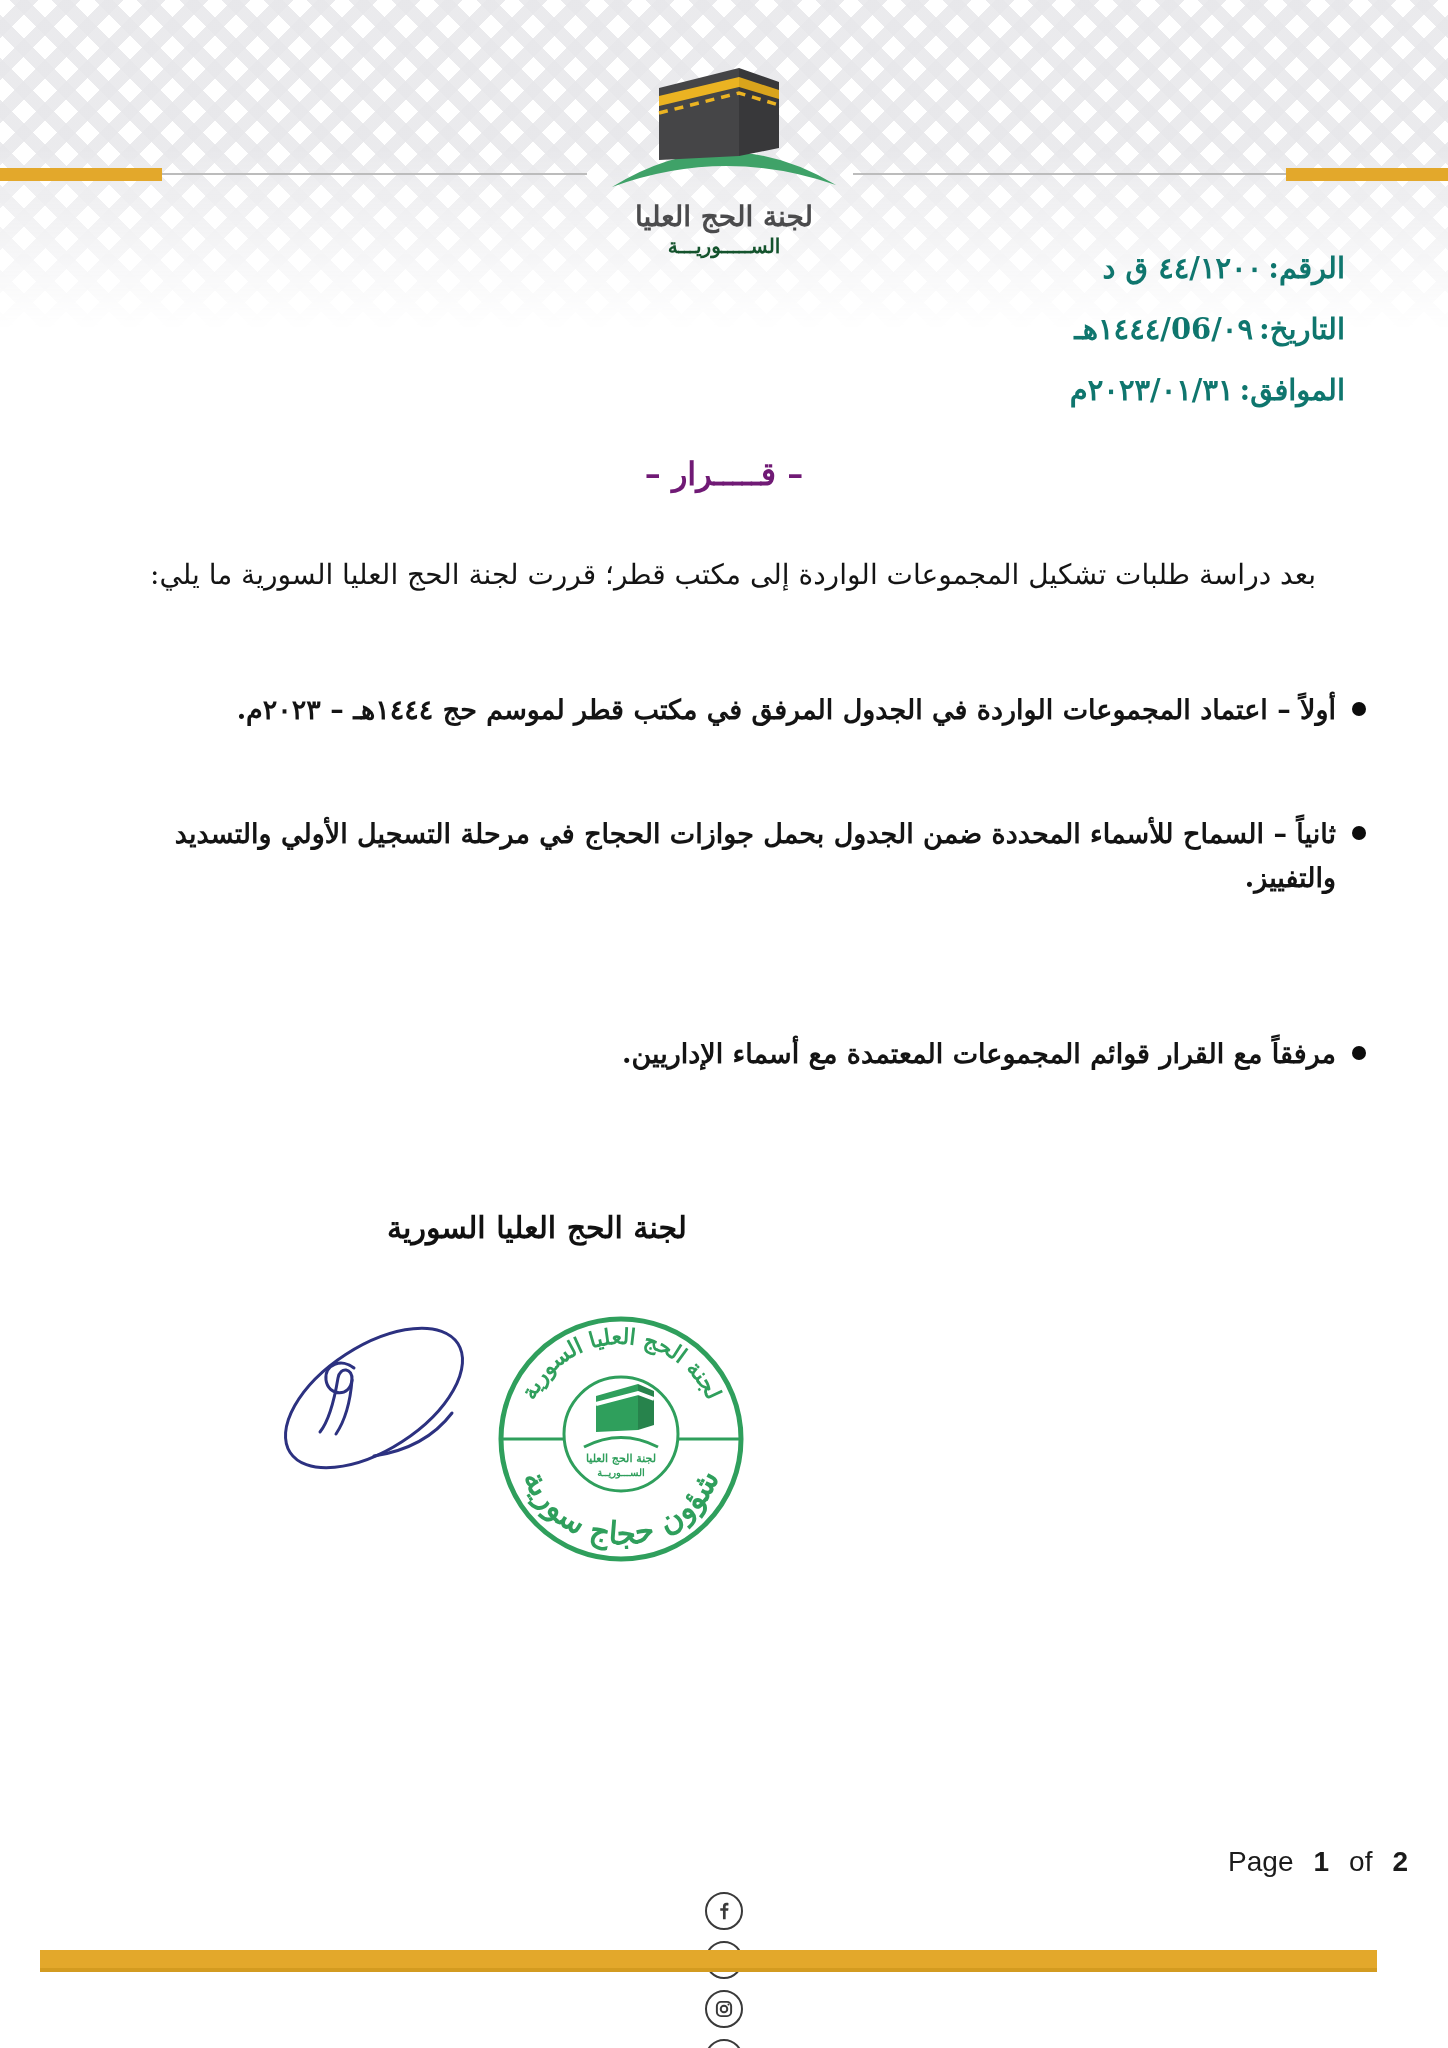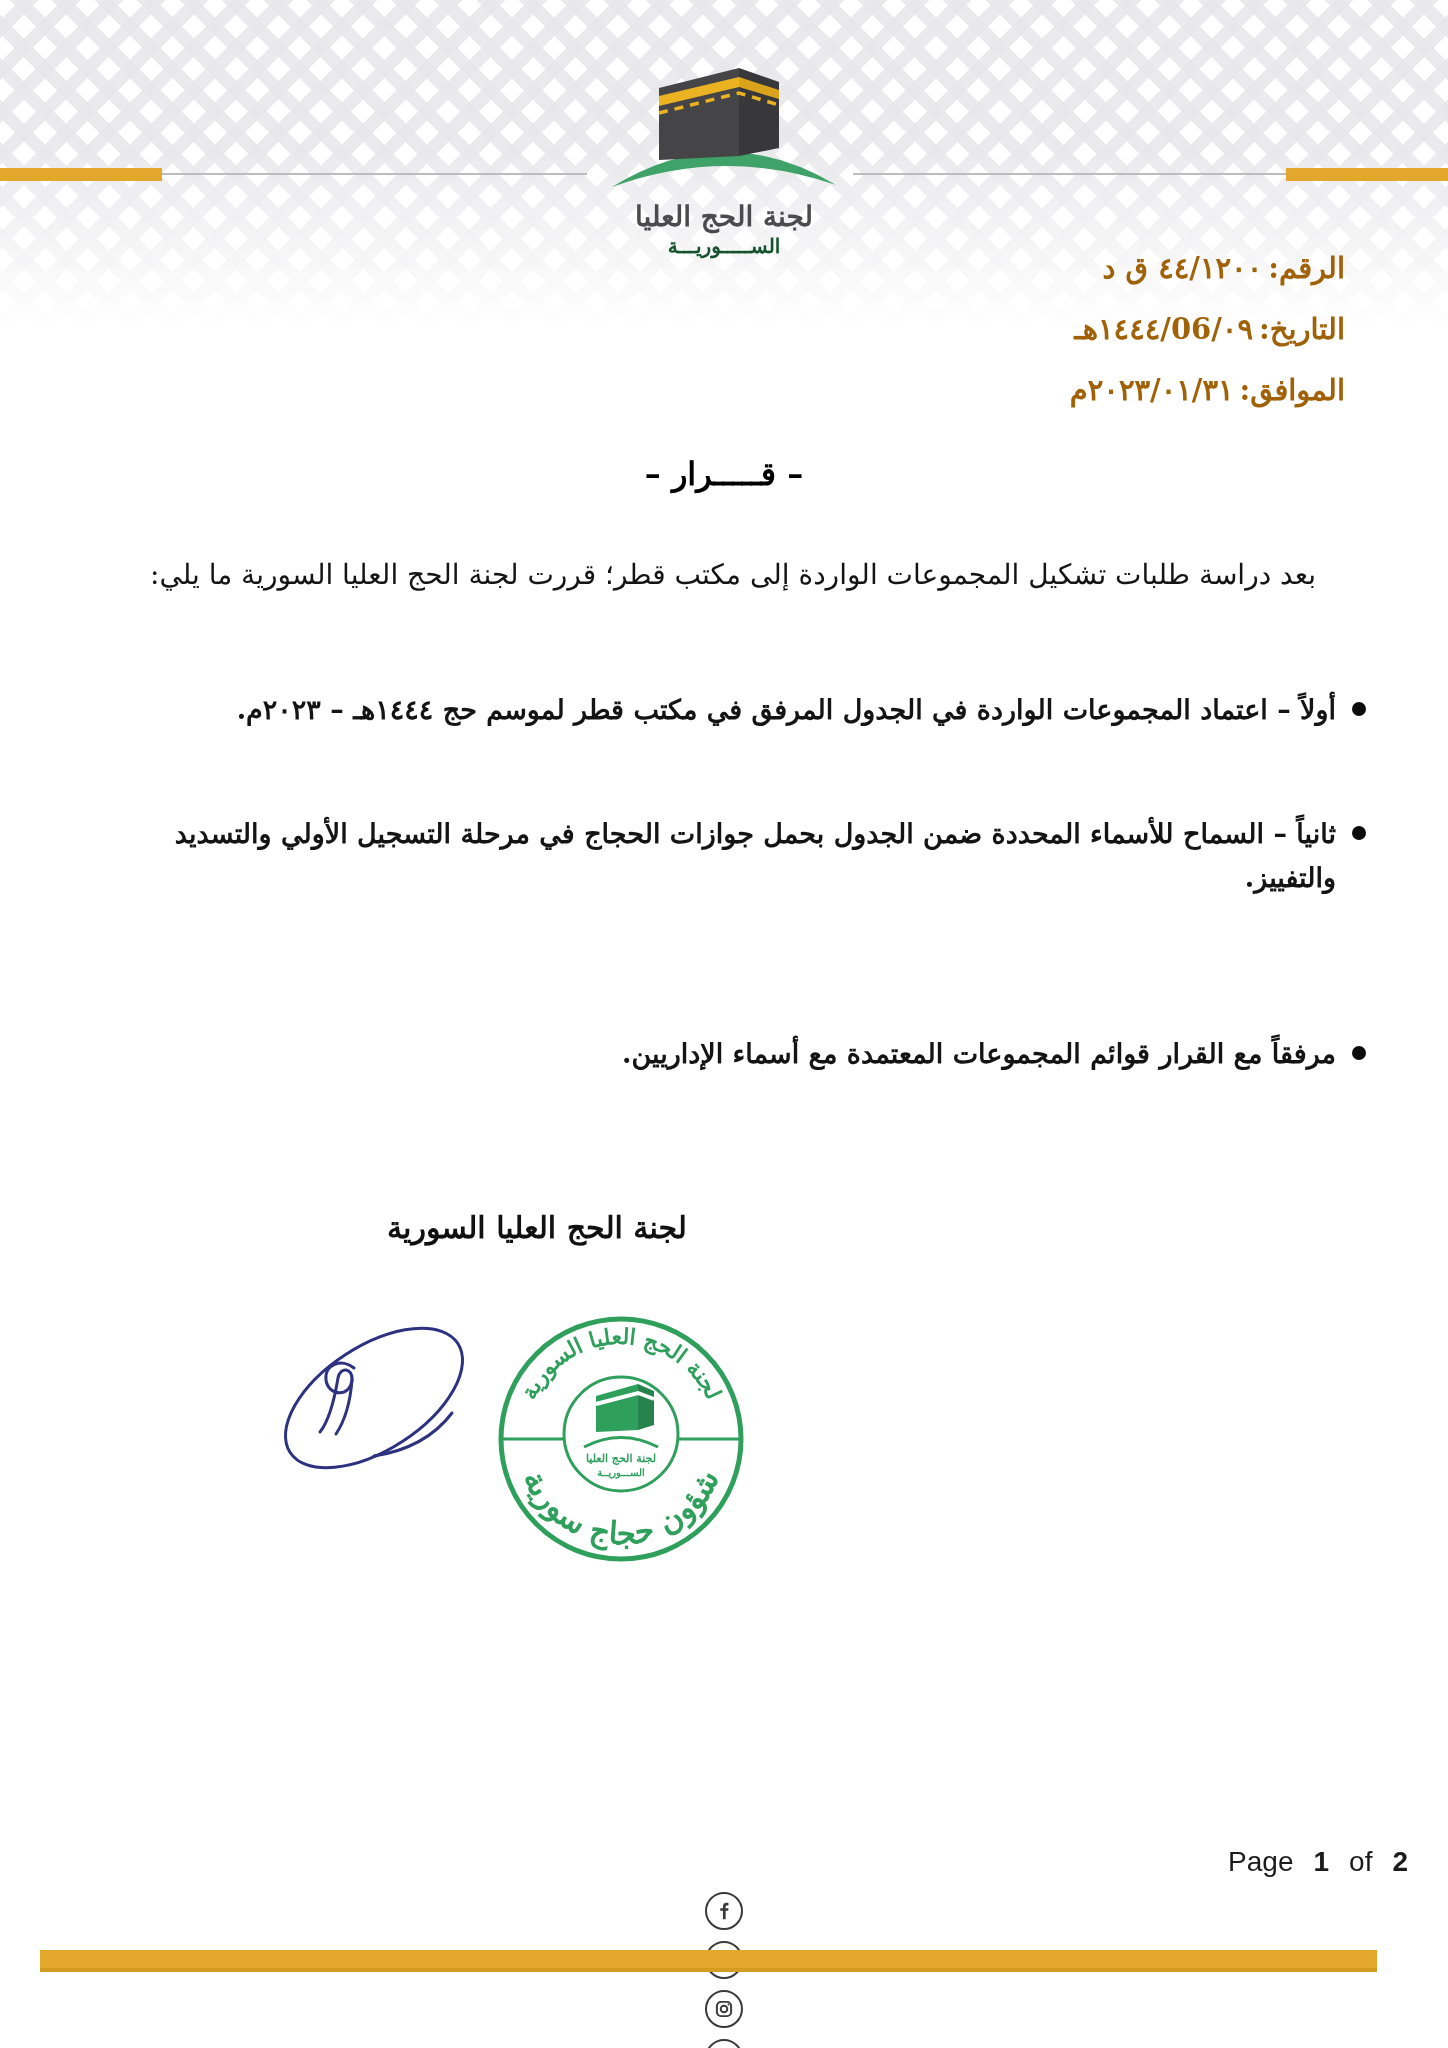--- a/index.html
+++ b/index.html
@@ -27,25 +27,25 @@
   .rule{position:absolute;top:173px;height:2px;background:#bcbcbc;}
   .rule.left{left:162px;width:425px;}
   .rule.right{left:853px;width:433px;}
   
   .logo{position:absolute;left:574px;top:60px;width:300px;text-align:center;}
   .logo svg{display:block;margin:0 auto;}
   .logo-line1{font-weight:bold;font-size:28px;color:#4B4B4D;line-height:30px;margin-top:2px;}
   .logo-line2{font-weight:bold;font-size:20px;color:#14532d;line-height:28px;}
   
   .ref-block{position:absolute;top:238px;right:103px;direction:rtl;text-align:right;
-    font-size:29px;font-weight:600;line-height:61px;color:#a16207;}
+    font-size:29px;font-weight:600;line-height:61px;color:#0f766e;}
   .ref-value{margin-inline-start:6px;}
   
   .doc-title{position:absolute;top:455px;left:0;width:1448px;text-align:center;
-    direction:rtl;font-size:32px;font-weight:bold;color:#000000;}
+    direction:rtl;font-size:32px;font-weight:bold;color:#701a75;}
   
   .doc-intro{position:absolute;top:552px;right:112px;left:130px;direction:rtl;text-align:center;
     font-size:28px;font-weight:400;line-height:46px;color:#141414;}
   
   .bullet{position:absolute;right:82px;left:120px;direction:rtl;display:flex;gap:16px;
     font-size:27px;font-weight:600;line-height:44px;color:#141414;}
   .bullet .dot{flex:0 0 auto;width:14px;height:14px;border-radius:50%;background:#0c0c0c;margin-top:14px;}
   .bullet p{margin:0;text-align:right;}
   .bullet.b1{top:688px;}
   .bullet.b2{top:812px;}

